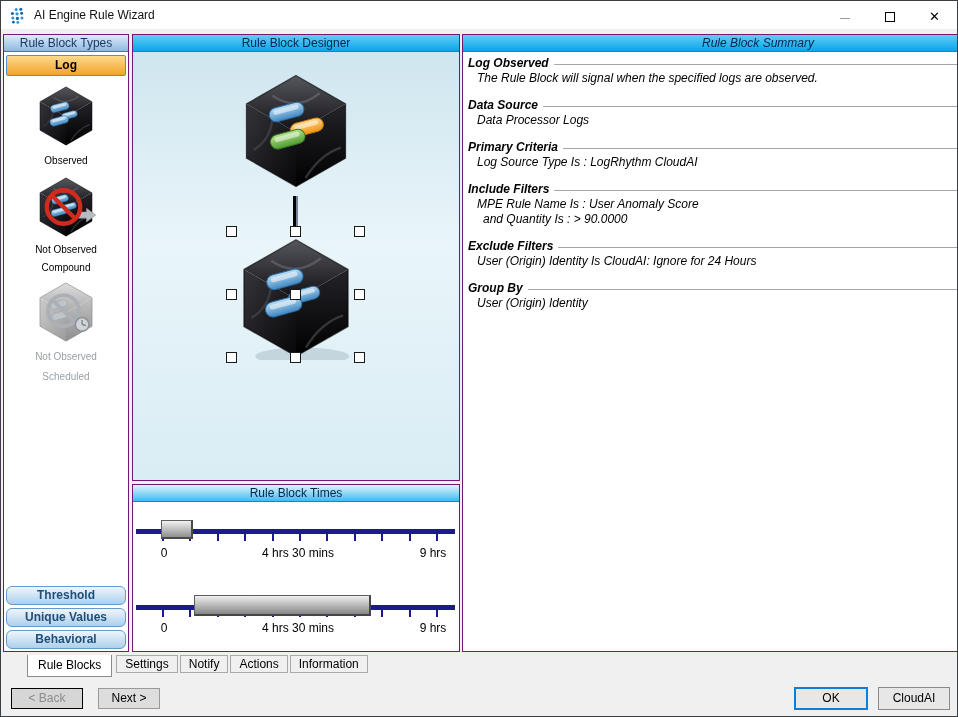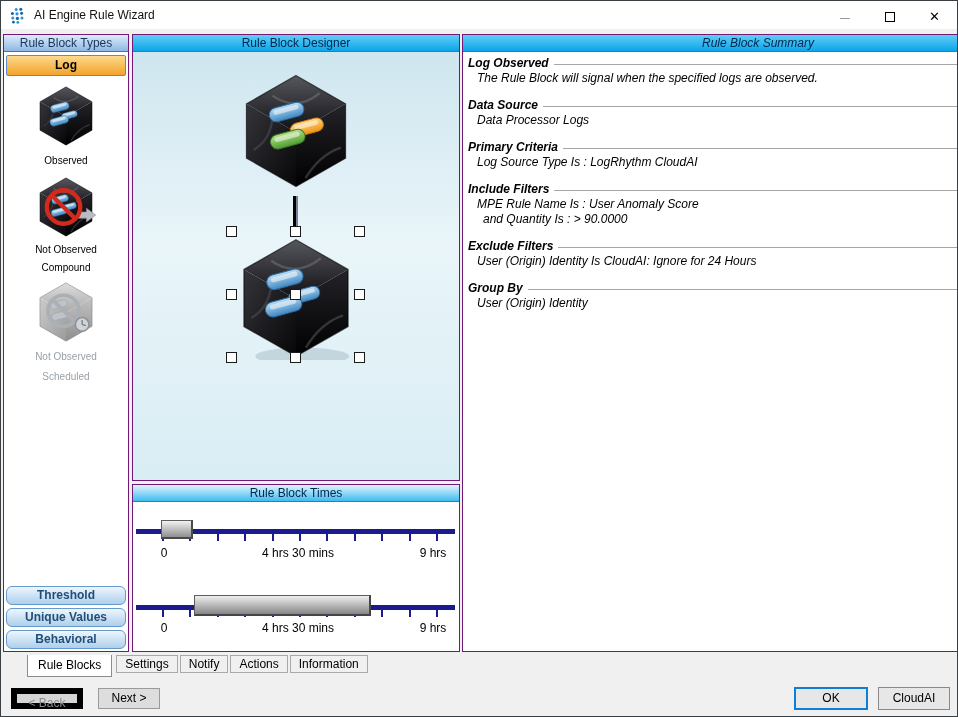--- a/index.html
+++ b/index.html
@@ -84,21 +84,21 @@
   
   .tabstrip { position:absolute; left:2px; top:654px; display:flex; align-items:flex-start;margin-left:24px; }
   .tab { background:#f0f0f0; border:1px solid #a9a9a9; padding:1px 8px 2px 8px; margin-right:2px;
          font-size:12px; height:18px; cursor:pointer; }
   .tab.active { background:#fff; border-color:#8c8c8c; border-top:none; height:22px;
                 padding:3px 10px 4px 10px; margin-right:4px; }
 
   
   .btn { position:absolute; text-align:center; font-size:12px; cursor:pointer; }
   .back-btn { left:10px; top:687px; width:72px; height:21px; line-height:19px;
-              background:#d6d6d6; border:6px solid #000000; color:#8c8c8c; cursor:default; }
+              background:#d6d6d6; border:1px solid #000000; color:#8c8c8c; cursor:default; }
   .next-btn { left:97px; top:687px; width:62px; height:21px; line-height:19px;
               background:#dddddd; border:1px solid #9a9a9a; color:#000; }
   .ok-btn { left:793px; top:686px; width:74px; height:23px; line-height:19px;
             background:#e7e7e7; border:2px solid #0f7fd6; color:#000; }
   .cancel-btn { left:877px; top:686px; width:72px; height:23px; line-height:21px;
                 background:#e7e7e7; border:1px solid #8a8a8a; color:#000; }
 </style>
 </head>
 <body>
 

